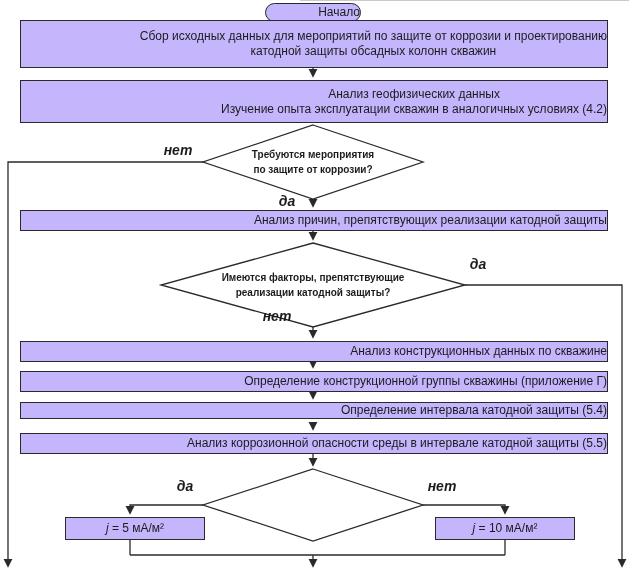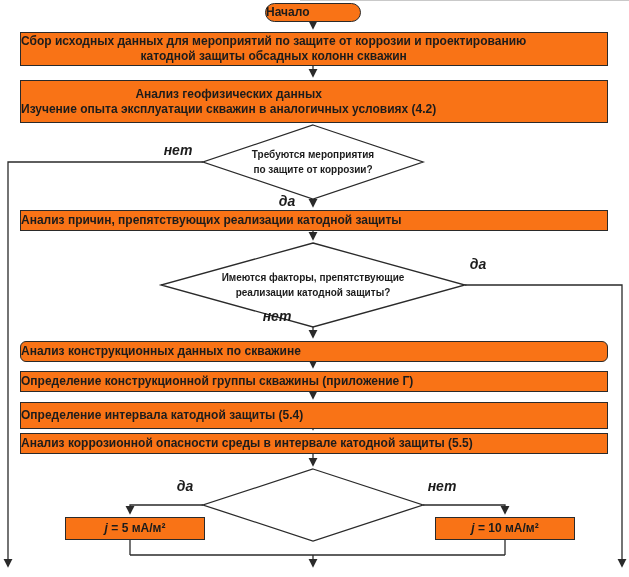--- a/index.html
+++ b/index.html
@@ -16,24 +16,24 @@
     background:#c9c9c9;
   }
   svg.connectors { position:absolute; left:0; top:0; width:629px; height:577px; }
   svg.connectors path { stroke:#2a2a2a; stroke-width:1.3; fill:none; }
   svg.connectors polygon { fill:#ffffff; stroke:#2a2a2a; stroke-width:1.3; }
 
   .node {
     position:absolute;
     box-sizing:border-box;
     border:1.4px solid #2a2a2a;
-    background:#f97316;
-    display:flex; align-items:center; justify-content:flex-start;
+    background:#c4b5fd;
+    display:flex; align-items:center; justify-content:flex-end;
     text-align:center;
-    font-size:12px; font-weight:bold; line-height:15px;
+    font-size:12px; font-weight:normal; line-height:15px;
     white-space:pre-line;
   }
   .start {
     border-radius:10px;
     font-size:12px;
   }
   .dtext {
     position:absolute;
     display:flex; align-items:center; justify-content:center;
     text-align:center;
@@ -85,33 +85,33 @@
 
     <polygon points="313,125 423,162 313,199 203,162"></polygon>
     <polygon points="313,243 465,285 313,327 161,285"></polygon>
     <polygon points="313,469 423,505 313,541 203,505"></polygon>
   </svg>
 
   <div class="node start" style="left:265px; top:3px; width:96px; height:19px;">
     <span>Начало</span>
   </div>
 
-  <div class="node" style="left:20px; top:32px; width:588px; height:34px;">Сбор исходных данных для мероприятий по защите от коррозии и проектированию
+  <div class="node" style="left:20px; top:20px; width:588px; height:48px;">Сбор исходных данных для мероприятий по защите от коррозии и проектированию
 катодной защиты обсадных колонн скважин</div>
 
   <div class="node" style="left:20px; top:80px; width:588px; height:43px;">Анализ геофизических данных
 Изучение опыта эксплуатации скважин в аналогичных условиях (4.2)</div>
 
   <div class="node" style="left:20px; top:210px; width:588px; height:21px;">Анализ причин, препятствующих реализации катодной защиты</div>
 
-  <div class="node" style="left:20px; top:341px; width:588px; height:21px;border-radius:6px;">Анализ конструкционных данных по скважине</div>
+  <div class="node" style="left:20px; top:341px; width:588px; height:21px;">Анализ конструкционных данных по скважине</div>
 
   <div class="node" style="left:20px; top:371px; width:588px; height:21px;">Определение конструкционной группы скважины (приложение Г)</div>
 
-  <div class="node" style="left:20px; top:402px; width:588px; height:27px;">Определение интервала катодной защиты (5.4)</div>
+  <div class="node" style="left:20px; top:402px; width:588px; height:17px;">Определение интервала катодной защиты (5.4)</div>
 
   <div class="node" style="left:20px; top:433px; width:588px; height:21px;">Анализ коррозионной опасности среды в интервале катодной защиты (5.5)</div>
 
   <div class="node" style="left:65px; top:517px; width:140px; height:23px;">
     <span class="jlabel">j = 5 мА/м²</span>
   </div>
   <div class="node" style="left:435px; top:517px; width:140px; height:23px;">
     <span class="jlabel">j = 10 мА/м²</span>
   </div>
 

